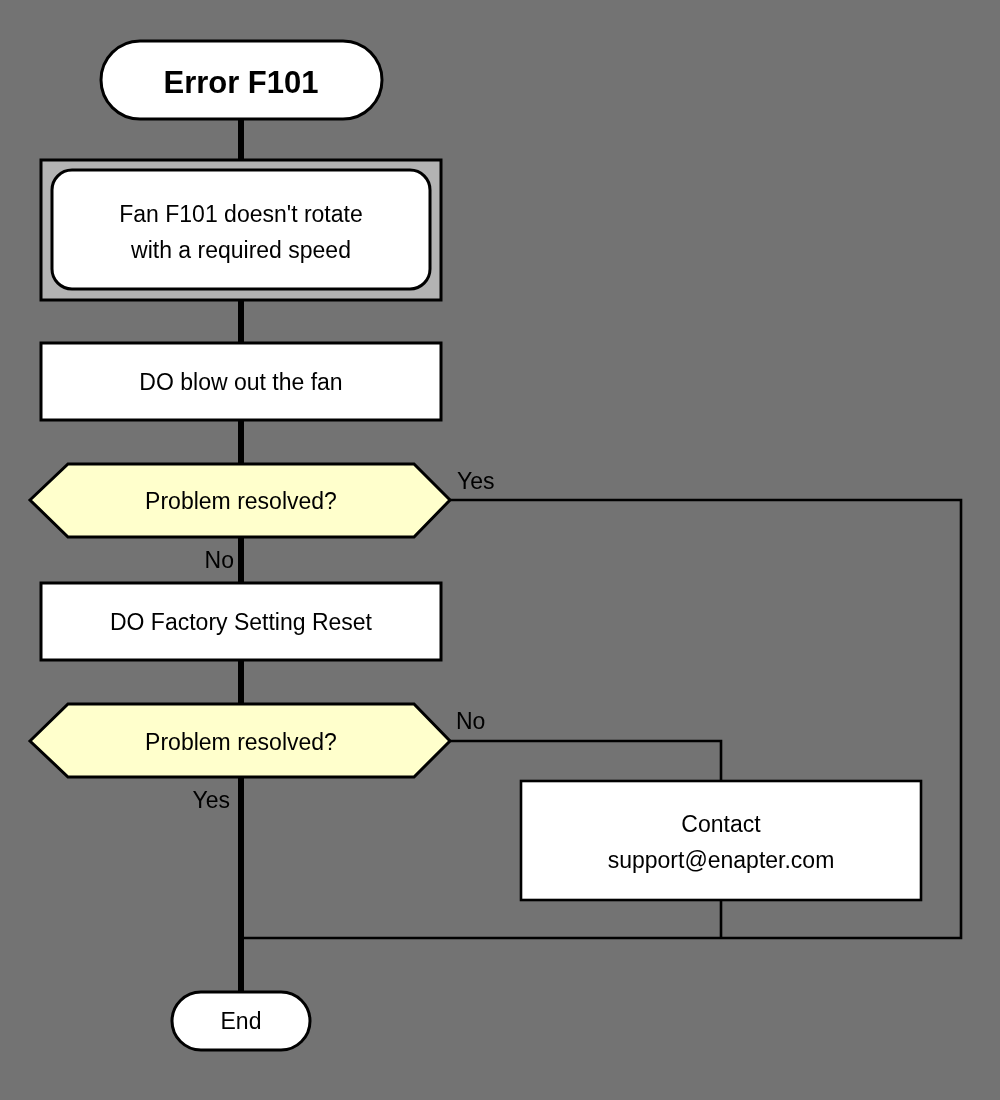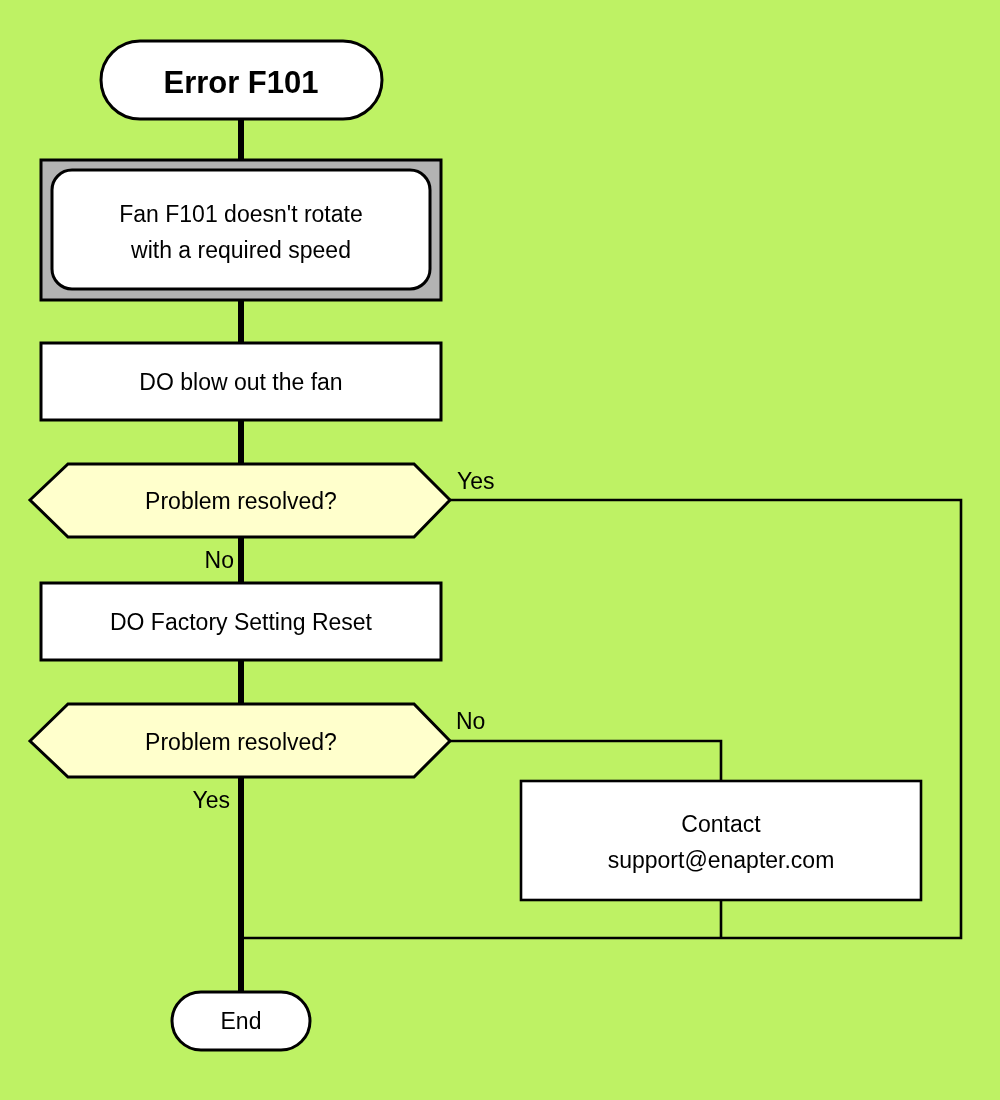--- a/index.html
+++ b/index.html
@@ -9,21 +9,21 @@
   body {
     width: 1000px;
     height: 1100px;
     overflow: hidden;
     font-family: "Liberation Sans", sans-serif;
   }
   #flowchart-root {
     position: relative;
     width: 1000px;
     height: 1100px;
-    background: #bef264;
+    background: #737373;
   }
   svg.chart-svg {
     display: block;
     width: 1000px;
     height: 1100px;
   }
   .node-fill-white { fill: #ffffff; }
   .node-fill-gray  { fill: #b3b3b3; }
   .node-fill-cream { fill: #ffffcc; }
   .node-stroke {

